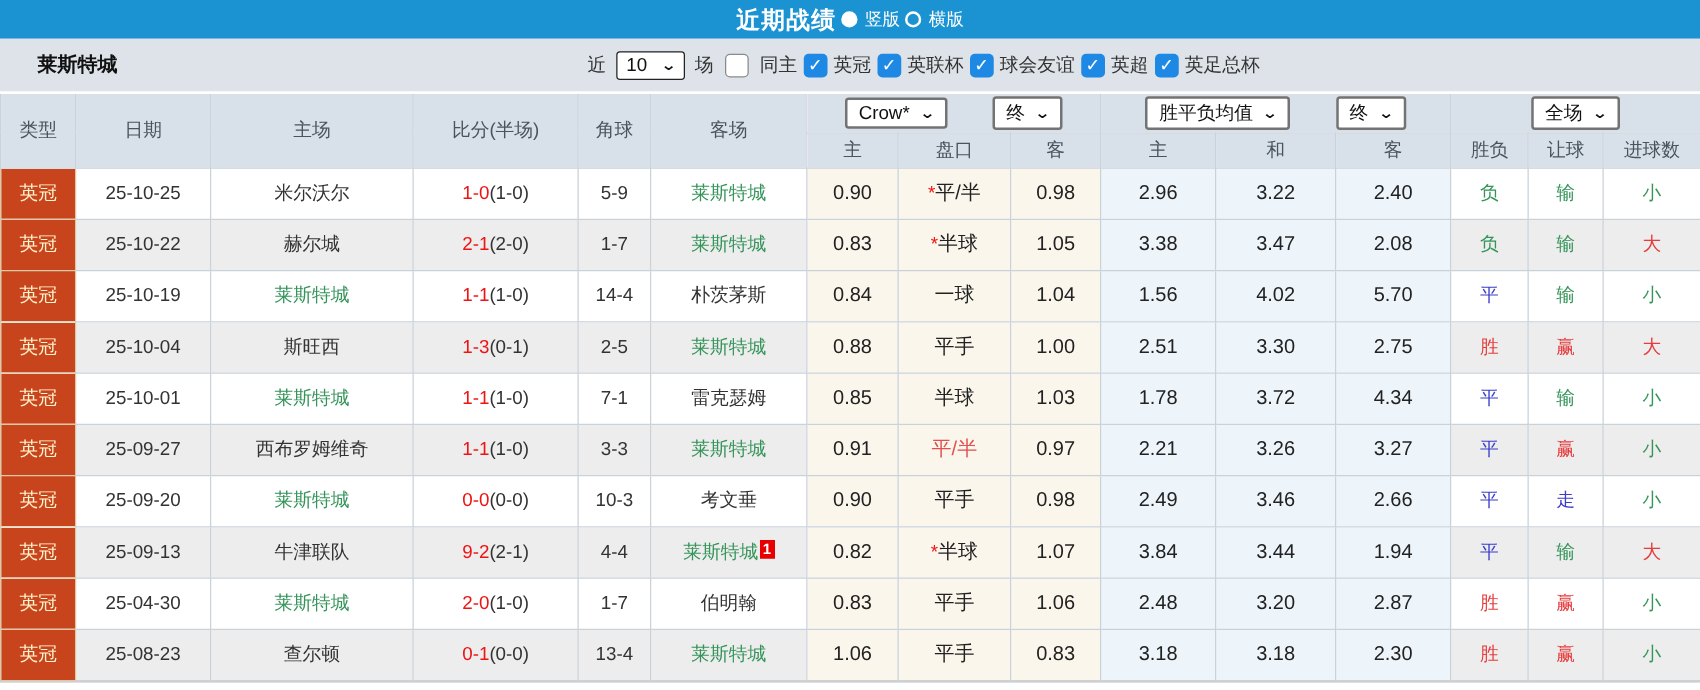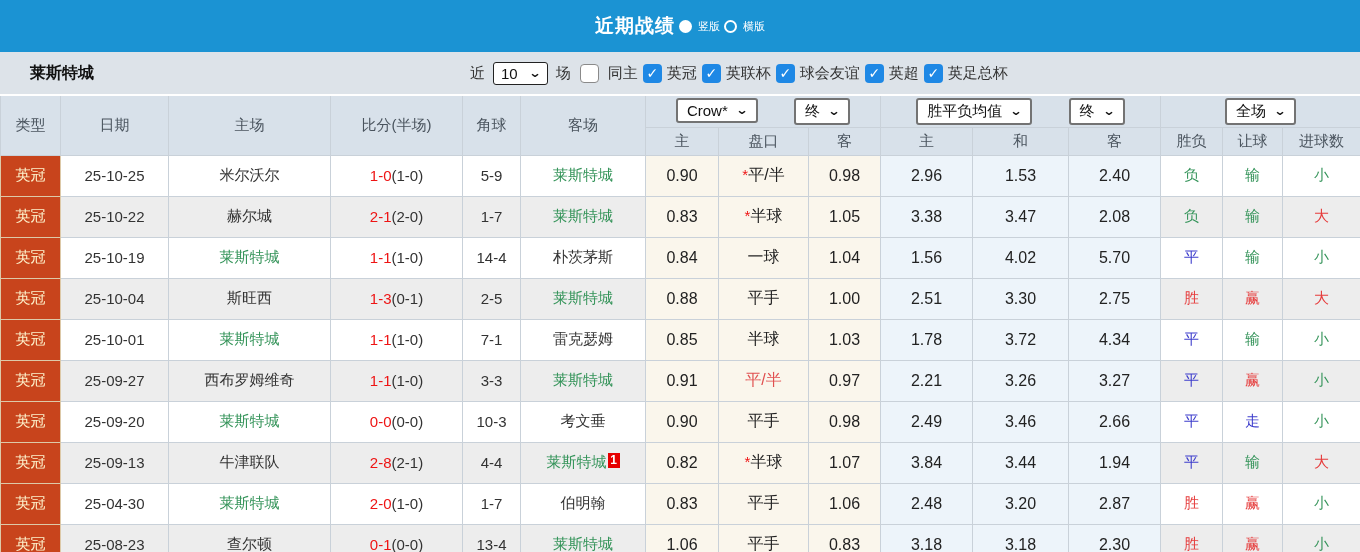--- a/index.html
+++ b/index.html
@@ -1,25 +1,25 @@
 <!DOCTYPE html>
 <html><head>
 <meta charset="utf-8">
 <style>
   * { box-sizing: border-box; }
   html,body { margin:0; padding:0; background:#fff; }
   body { width:1360px; height:552px; font-family:"Liberation Sans","DejaVu Sans",sans-serif; overflow:hidden; }
 
   
-  .topbar { height:52px; background:#1b93d3; display:flex; align-items:center; justify-content:center; color:#fff; }
+  .topbar { height:31px; background:#1b93d3; display:flex; align-items:center; justify-content:center; color:#fff; }
   .topbar .title { font-weight:bold; font-size:19px; letter-spacing:1px; }
   .radio { display:inline-block; border-radius:50%; margin:0 6px 0 4px; vertical-align:middle; }
   .radio.selected { width:13px; height:13px; background:#fff; }
   .radio.unselected { width:13px; height:13px; border:2.5px solid #fff; background:transparent; }
-  .radio-label { font-size:11px; }
+  .radio-label { font-size:14px; }
 
   
   .filterbar { height:42px; background:#dde3e9; position:relative; }
   .team-name { position:absolute; left:30px; top:0; height:42px; display:flex; align-items:center; font-weight:bold; font-size:16px; color:#111; }
   .filters { position:absolute; left:466px; top:0; height:42px; display:flex; align-items:center; font-size:15px; color:#333; }
   .filters .lbl { margin:0 4px; }
   .num-select { display:inline-flex; align-items:center; gap:12px; background:#fff; border:1px solid #222; border-radius:3px; padding:2px 7px; font-size:15px; color:#111; margin:0 4px; }
   .chev { font-size:12px; font-weight:bold; color:#111; transform:scaleX(1.3); display:inline-block; }
   .checkbox { display:inline-flex; align-items:center; justify-content:center; width:19px; height:19px; border-radius:4px; margin:0 1px; font-size:14px; font-weight:bold; }
   .checkbox.checked { background:#1e88e5; color:#fff; }
@@ -160,21 +160,21 @@
     <td class="league">英冠</td>
     <td class="plain date">25-10-25</td>
     <td class="plain home">米尔沃尔</td>
     <td class="plain score"><span class="ft">1-0</span><span class="ht">(1-0)</span></td>
     <td class="plain corner">5-9</td>
     <td class="plain away-cell"><span class="away-name green">莱斯特城</span></td>
     <td class="ah o1">0.90</td>
     <td class="ah hc"><span class="star">*</span><span class="hc-text">平/半</span></td>
     <td class="ah o2">0.98</td>
     <td class="eu">2.96</td>
-    <td class="eu">1.53</td>
+    <td class="eu">3.22</td>
     <td class="eu">2.40</td>
     <td class="plain res c-green">负</td>
     <td class="plain res c-green">输</td>
     <td class="plain res c-green">小</td>
   </tr>
       <tr class="even">
     <td class="league">英冠</td>
     <td class="plain date">25-10-22</td>
     <td class="plain home">赫尔城</td>
     <td class="plain score"><span class="ft">2-1</span><span class="ht">(2-0)</span></td>
@@ -272,21 +272,21 @@
     <td class="eu">3.46</td>
     <td class="eu">2.66</td>
     <td class="plain res c-blue">平</td>
     <td class="plain res c-blue">走</td>
     <td class="plain res c-green">小</td>
   </tr>
       <tr class="even">
     <td class="league">英冠</td>
     <td class="plain date">25-09-13</td>
     <td class="plain home">牛津联队</td>
-    <td class="plain score"><span class="ft">2-8</span><span class="ht">(2-1)</span></td>
+    <td class="plain score"><span class="ft">9-2</span><span class="ht">(2-1)</span></td>
     <td class="plain corner">4-4</td>
     <td class="plain away-cell"><span class="away-name green">莱斯特城</span><span class="red-card-badge show">1</span></td>
     <td class="ah o1">0.82</td>
     <td class="ah hc"><span class="star">*</span><span class="hc-text">半球</span></td>
     <td class="ah o2">1.07</td>
     <td class="eu">3.84</td>
     <td class="eu">3.44</td>
     <td class="eu">1.94</td>
     <td class="plain res c-blue">平</td>
     <td class="plain res c-green">输</td>

